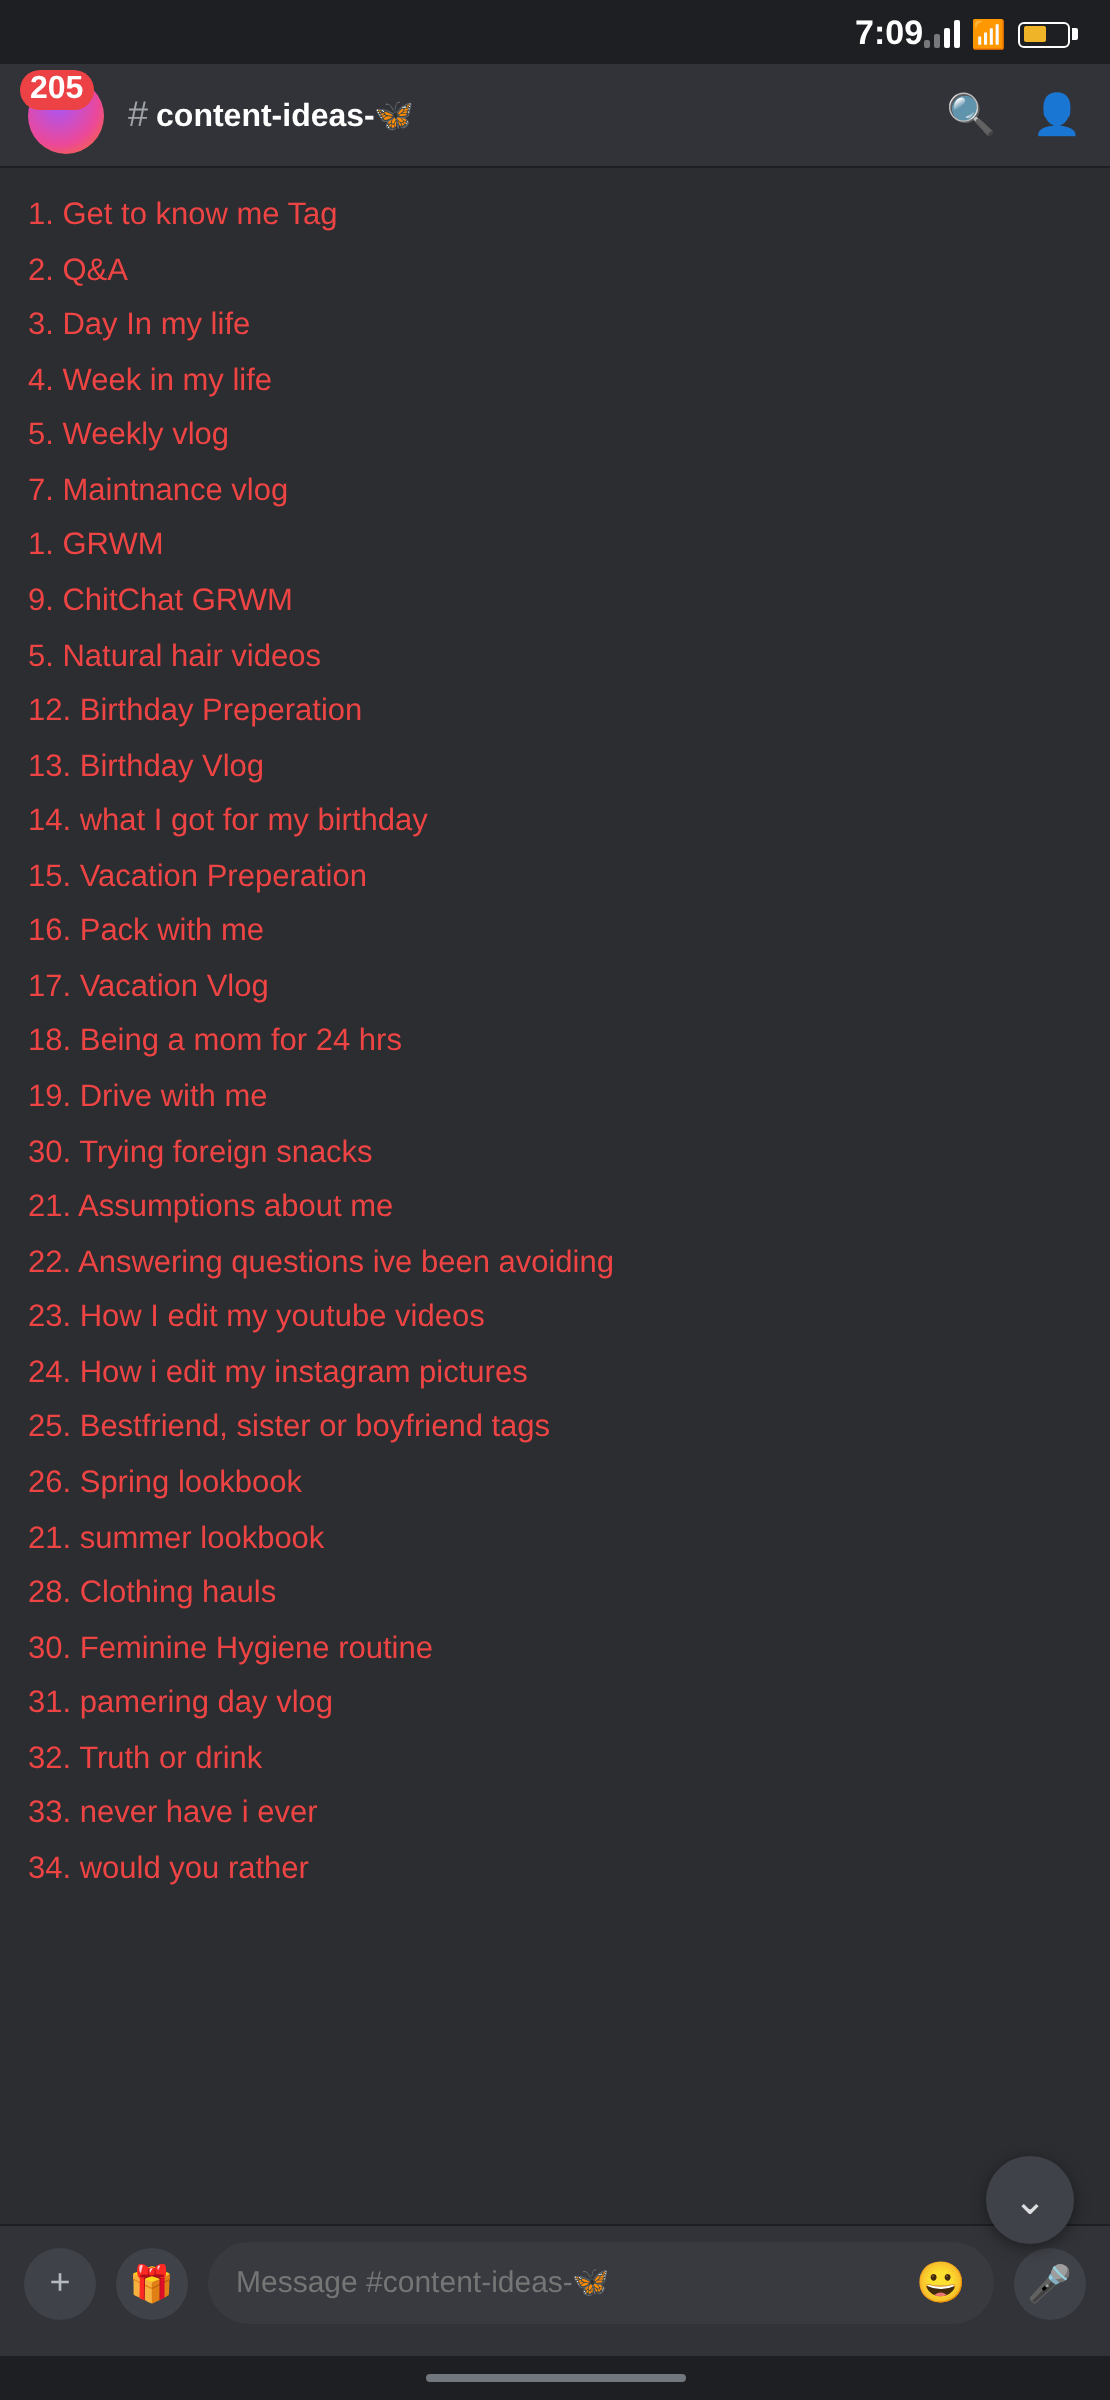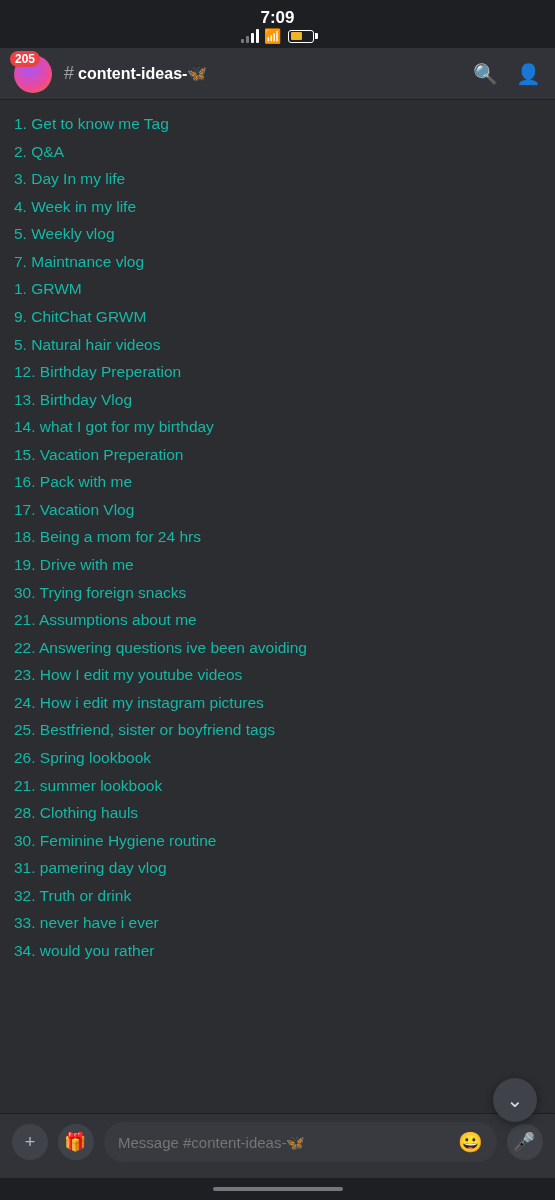--- a/index.html
+++ b/index.html
@@ -11,25 +11,24 @@
       font-family: -apple-system, BlinkMacSystemFont, 'Segoe UI', sans-serif;
       color: #dcddde;
       display: flex;
       flex-direction: column;
     }
 
     
     .status-bar {
       background: #1e1f22;
       display: flex;
-      justify-content: space-between;
+      justify-content: flex-end;
       align-items: center;
       padding: 8px 20px 6px 20px;
-      height: 48px;
-      flex-direction: column;
+      height: 32px;
     }
     .status-time {
       font-size: 17px;
       font-weight: 600;
       color: #fff;
     }
     .status-icons {
       display: flex;
       align-items: center;
       gap: 6px;
@@ -108,21 +107,21 @@
       width: 100%;
       height: 100%;
       background: radial-gradient(circle at 40% 35%, #a855f7, #ec4899 60%, #f97316);
     }
     .badge {
       position: absolute;
       top: -4px;
       left: -4px;
       background: #ed4245;
       color: #fff;
-      font-size: 12px;
+      font-size: 16px;
       font-weight: 700;
       border-radius: 10px;
       padding: 1px 5px;
       min-width: 24px;
       text-align: center;
     }
     .channel-name {
       flex: 1;
       display: flex;
       align-items: center;
@@ -154,21 +153,21 @@
       overflow-y: auto;
       display: flex;
       flex-direction: column;
     }
     .content-list {
       list-style: none;
       padding: 0;
     }
     .content-list li {
       font-size: 15.5px;
-      color: #14b8a6;
+      color: #ef4444;
       line-height: 1.65;
       padding: 1px 0;
     }
 
     
     .scroll-btn {
       position: fixed;
       bottom: 78px;
       right: 18px;
       width: 44px;

